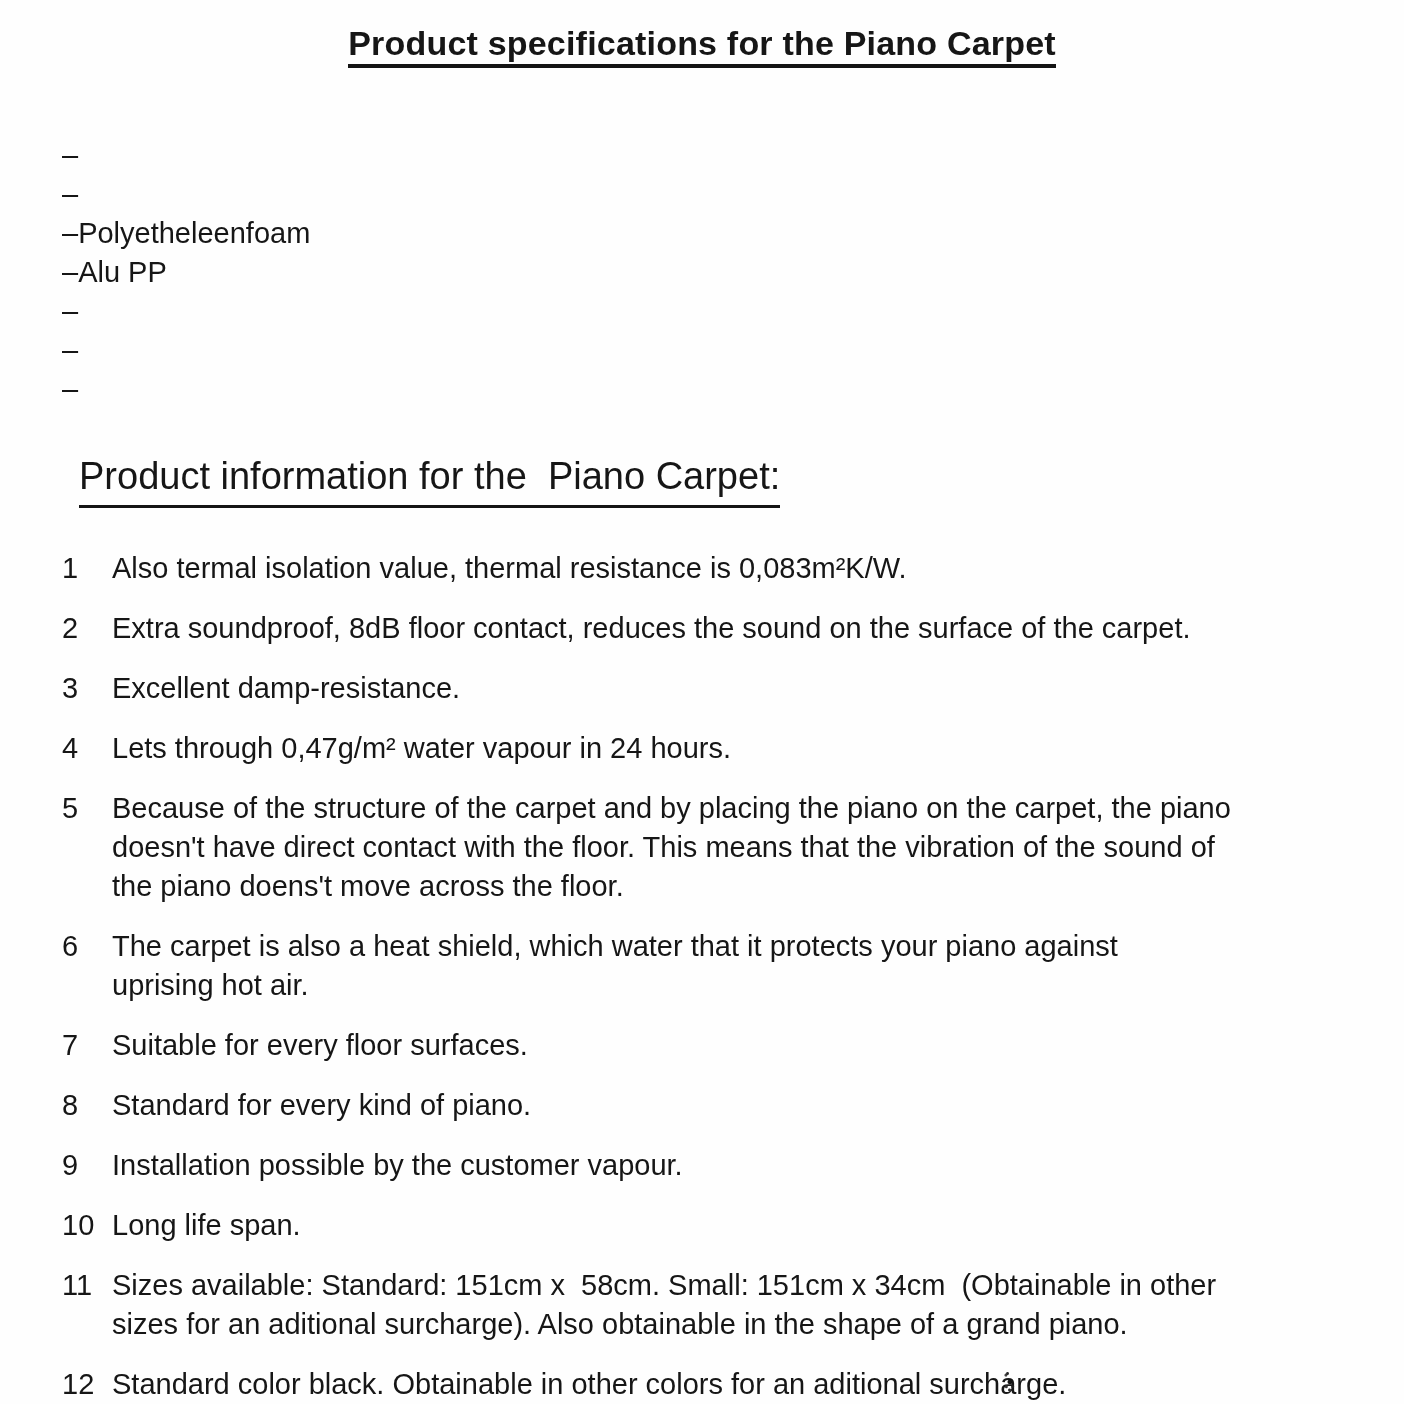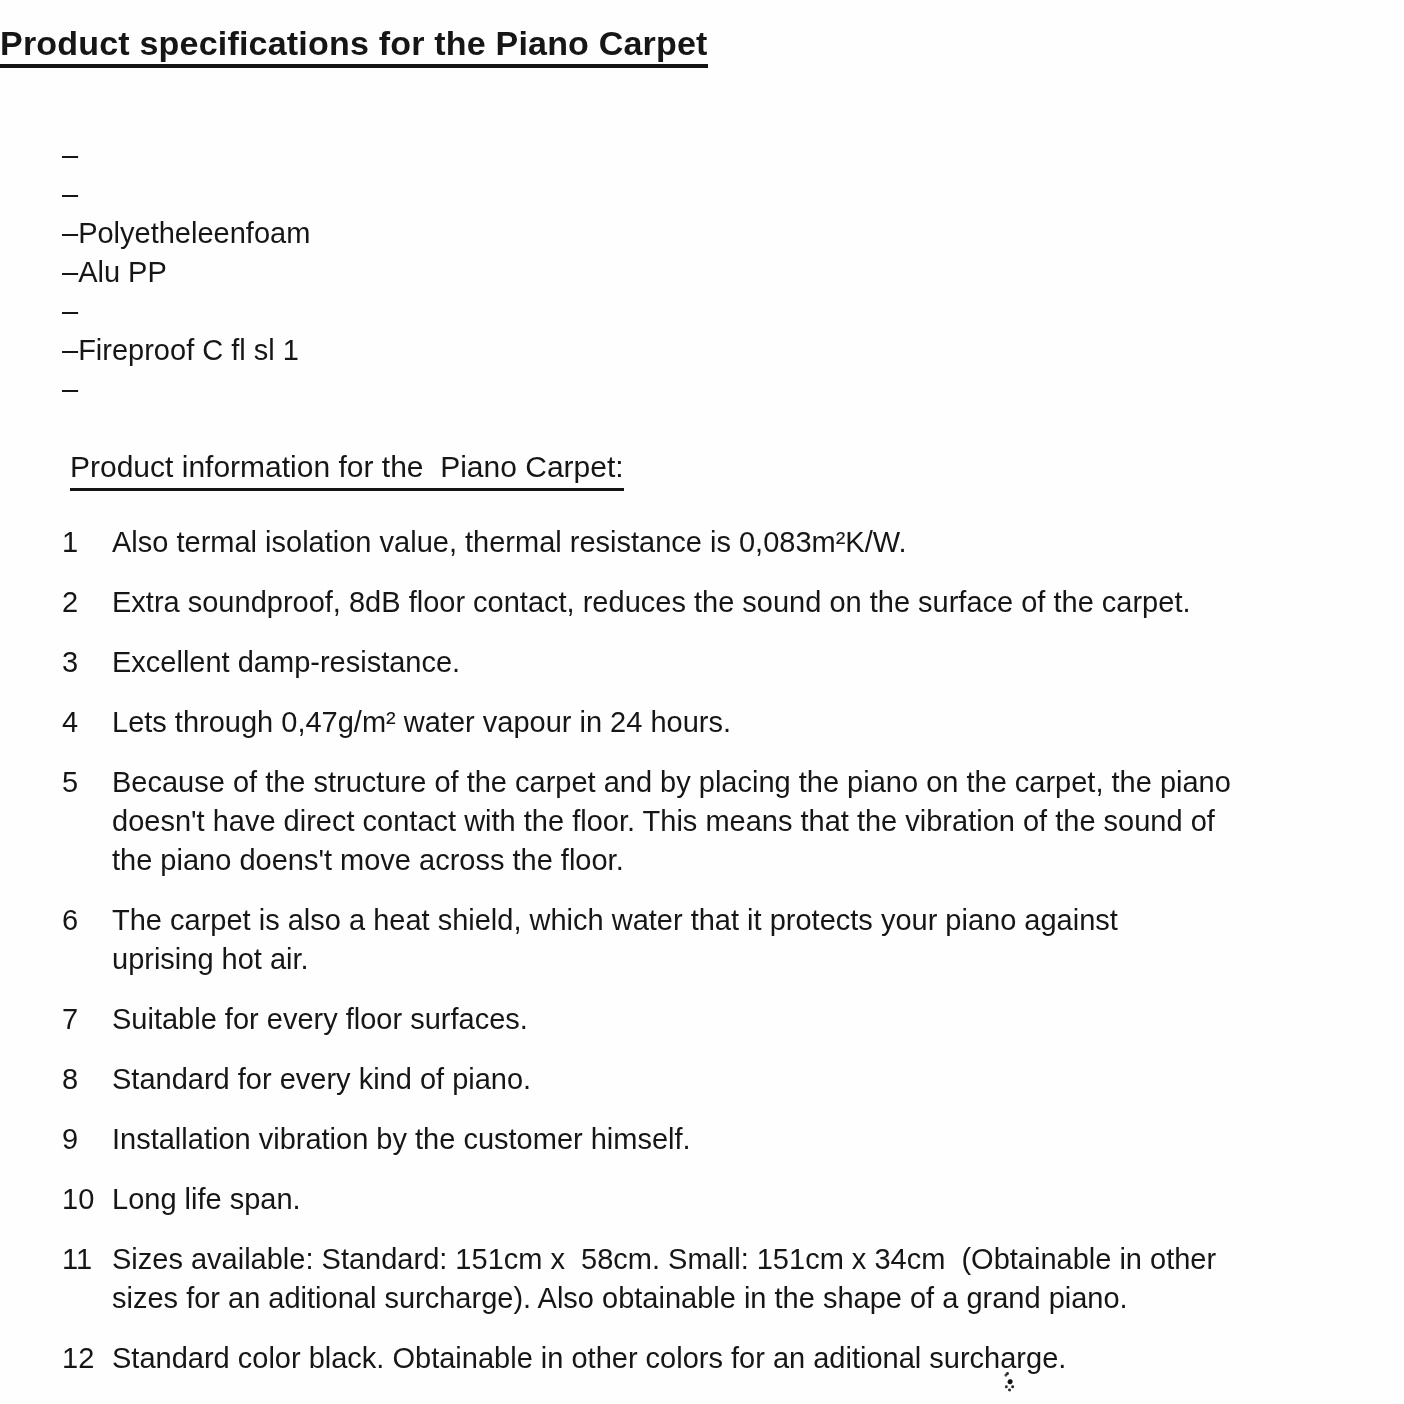--- a/index.html
+++ b/index.html
@@ -13,21 +13,21 @@
     position: relative;
     width: 1404px; height: 1404px;
     box-sizing: border-box;
     background: #fefefe;
     padding: 24px 30px 0 62px;
     overflow: hidden;
   }
   .title-wrap {
     width: 1404px;
     margin-left: -62px;
-    text-align: left;
+    text-align: center;
   }
   .title {
     display: inline-block;
     margin: 0;
     font-size: 34px;
     font-weight: bold;
     letter-spacing: 0.2px;
     border-bottom: 4px solid #141414;
     padding-bottom: 1px;
     white-space: pre-wrap;
@@ -36,25 +36,25 @@
     margin-top: 68px;
     font-size: 29px;
     line-height: 39px;
   }
   .spec-line { display: flex; }
   .spec-line .dash { flex: 0 0 auto; }
   .spec-line .spec-text { flex: 0 1 auto; white-space: pre-wrap; }
   .info-heading-wrap { margin-top: 30px; }
   .info-heading {
     display: inline-block;
-    margin: 8px;
-    font-size: 30px;
+    margin: 17px;
+    font-size: 38px;
     font-weight: normal;
     border-bottom: 3px solid #141414;
-    padding-bottom: 1px;
+    padding-bottom: 9px;
     line-height: 40px;
     white-space: pre-wrap;
   }
   .info-list {
     margin-top: 24px;
     font-size: 29px;
     line-height: 39px;
   }
   .info-row {
     display: flex;
@@ -104,21 +104,20 @@
       </div>
     <div class="spec-line">
         <span class="dash">–</span>
         <span class="spec-text">Alu PP</span>
       </div>
     <div class="spec-line">
         <span class="dash">–</span>
       </div>
     <div class="spec-line">
         <span class="dash">–</span>
-        <span class="spec-text">Fireproof C fl sl 1</span>
       </div>
     <div class="spec-line">
         <span class="dash">–</span>
         <span class="spec-text"></span>
       </div>
   </div>
 
   <div class="info-heading-wrap">
     <h2 class="info-heading">Product information for the  Piano Carpet:</h2>
   </div>
@@ -154,21 +153,21 @@
     <div class="info-row">
         <span class="num">7</span>
         <span class="text">Suitable for every floor surfaces.</span>
       </div>
     <div class="info-row">
         <span class="num">8</span>
         <span class="text">Standard for every kind of piano.</span>
       </div>
     <div class="info-row">
         <span class="num">9</span>
-        <span class="text">Installation vibration by the customer himself.</span>
+        <span class="text">Installation possible by the customer vapour.</span>
       </div>
     <div class="info-row">
         <span class="num">10</span>
         <span class="text">Long life span.</span>
       </div>
     <div class="info-row">
         <span class="num">11</span>
         <span class="text">Sizes available: Standard: 151cm x  58cm. Small: 151cm x 34cm  (Obtainable in other
 sizes for an aditional surcharge). Also obtainable in the shape of a grand piano.</span>
       </div>

